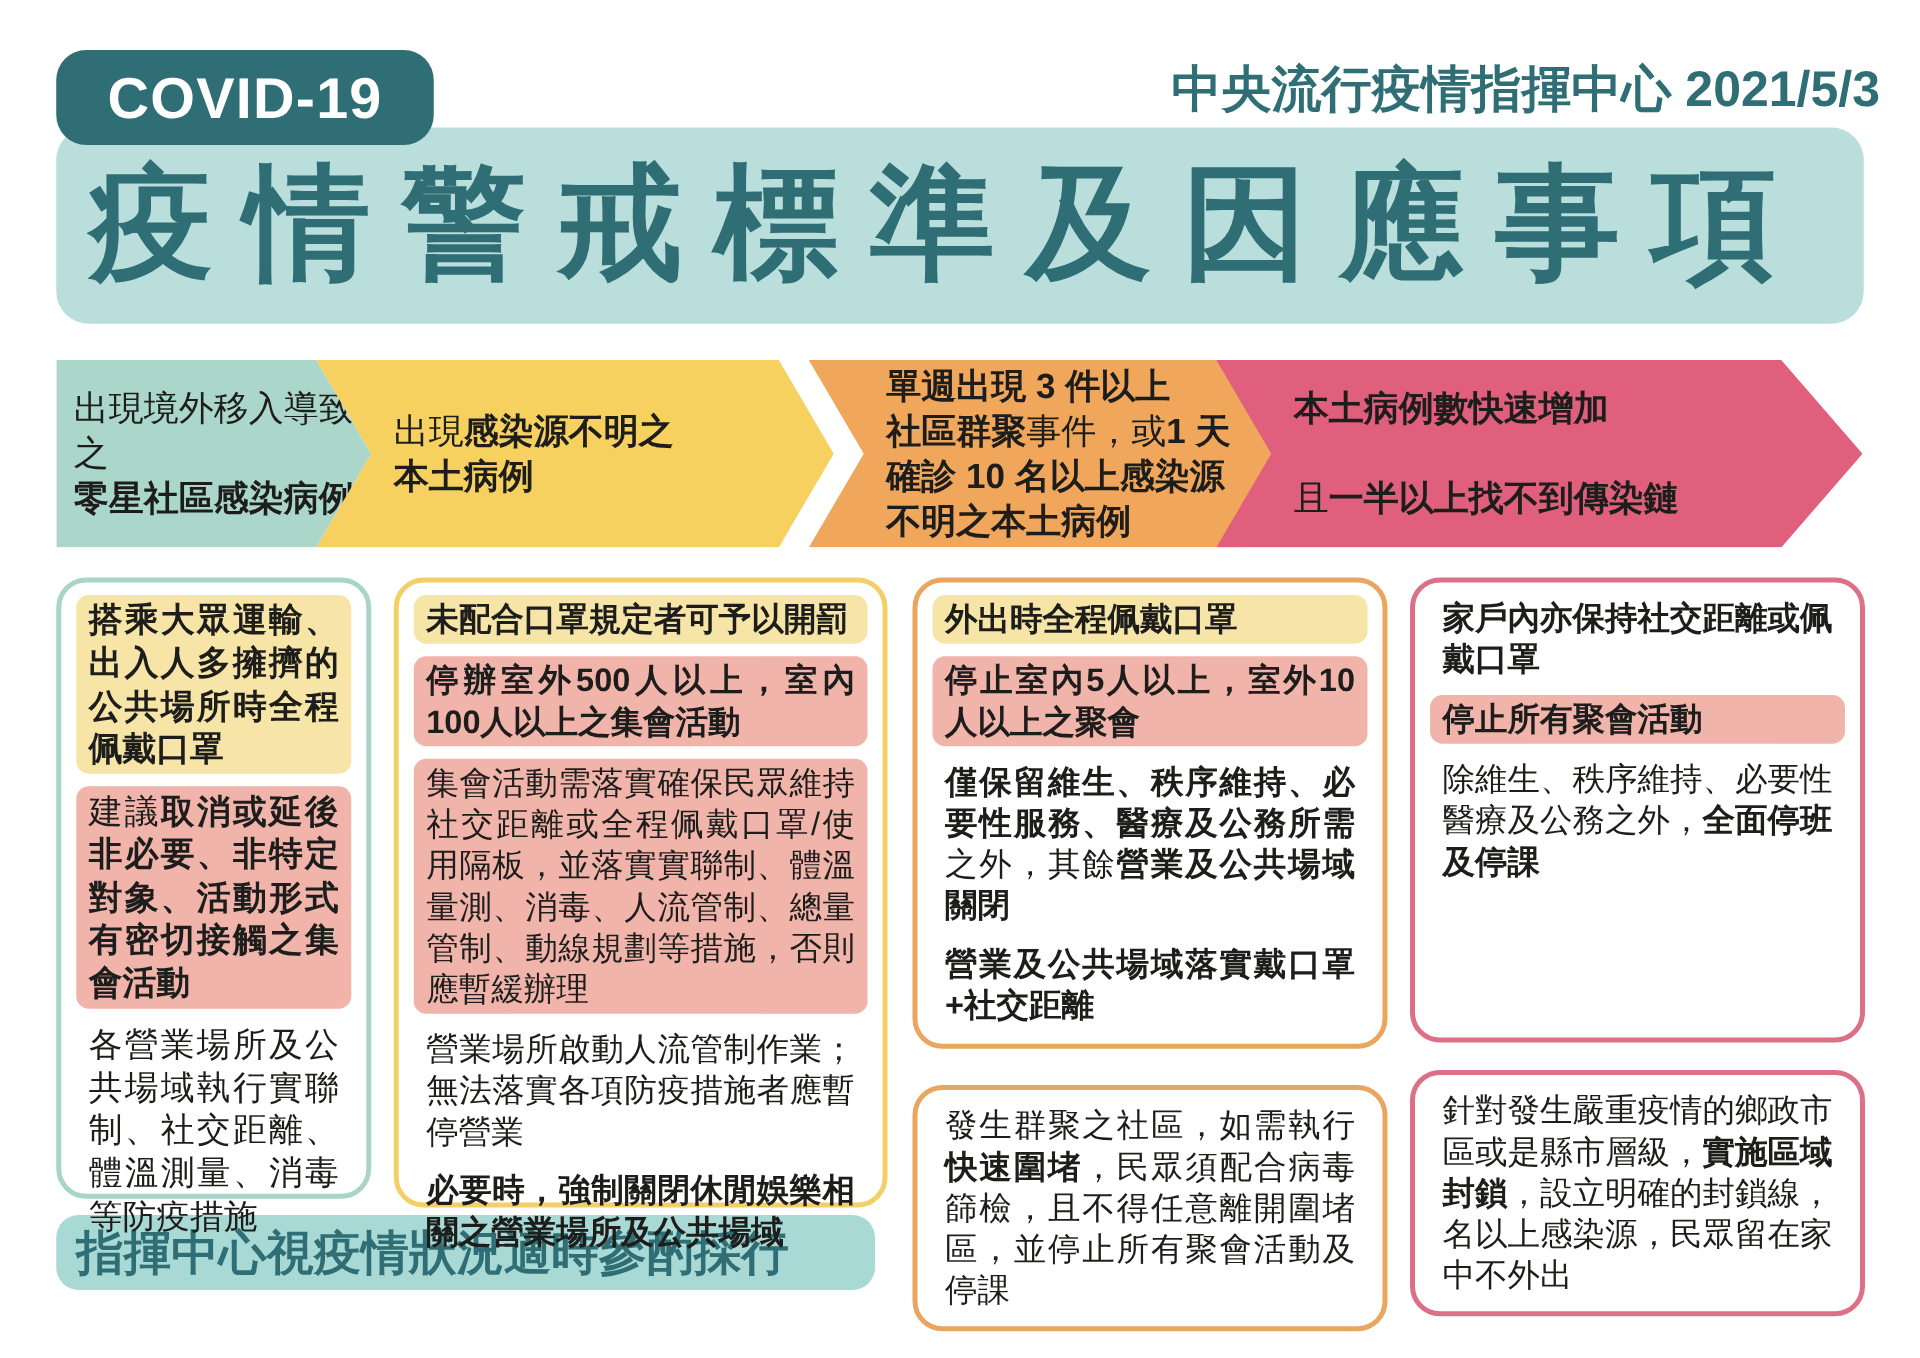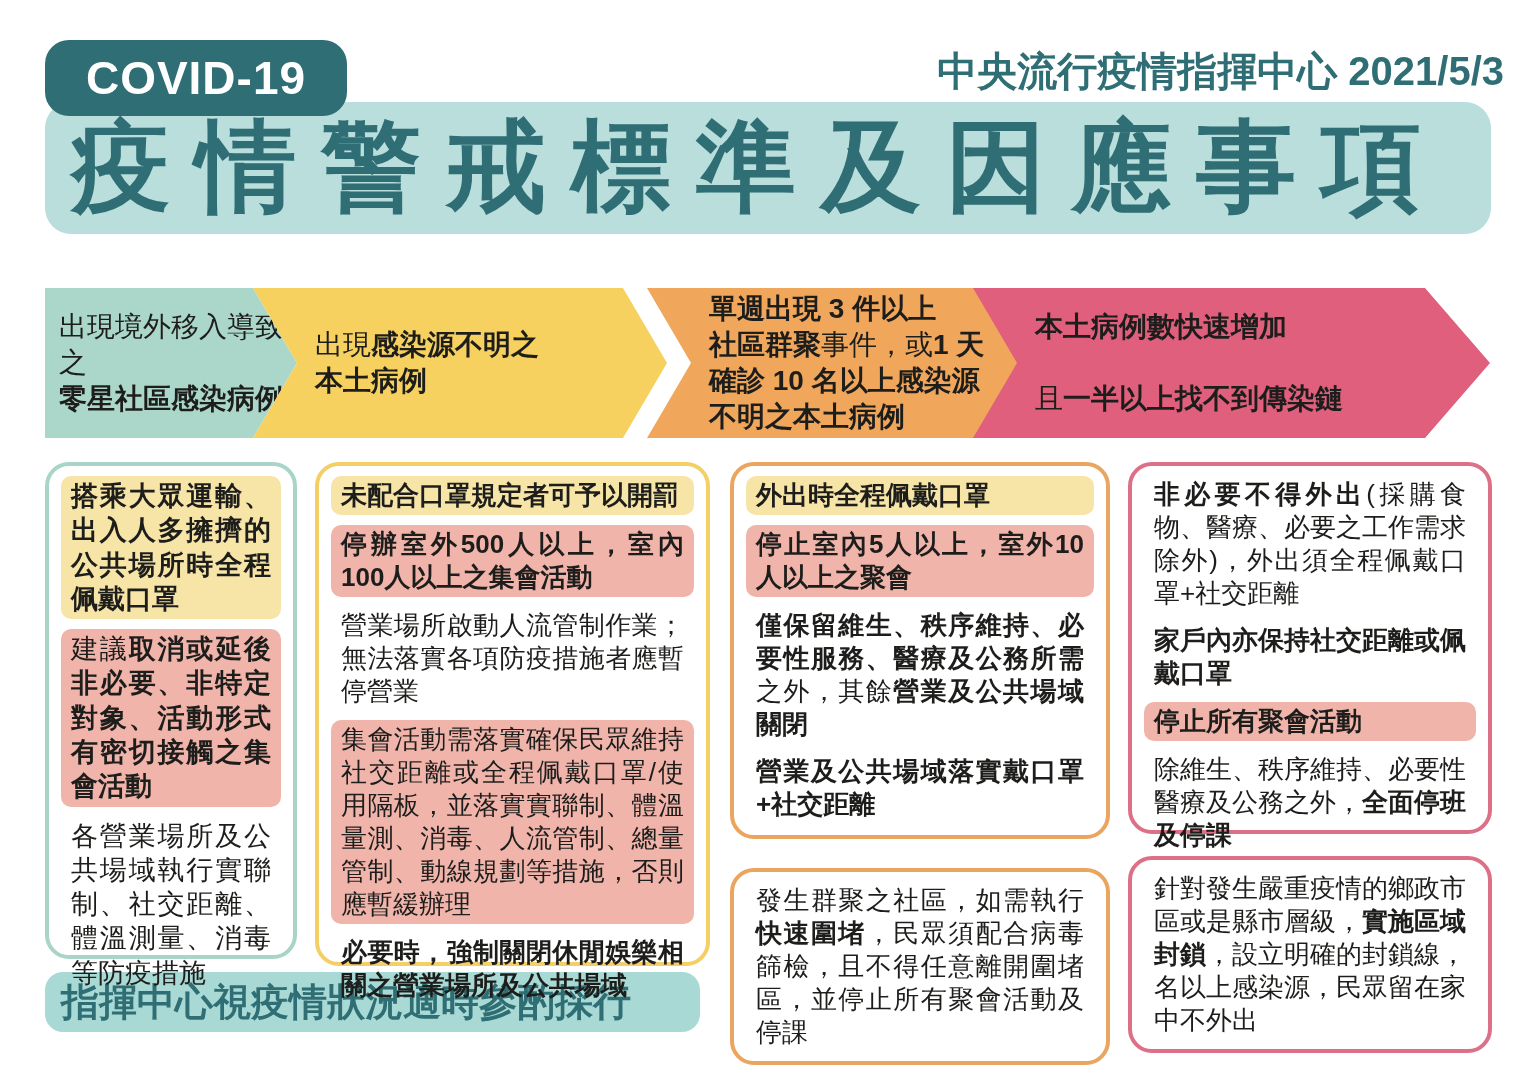--- a/index.html
+++ b/index.html
@@ -15,21 +15,21 @@
     position:absolute;left:45px;top:40px;width:302px;height:76px;z-index:3;
     background:var(--dark-teal,#2e6e74);border-radius:24px;
     color:#fff;font-weight:800;font-size:46px;letter-spacing:1px;
     display:flex;align-items:center;justify-content:center;
   }
   .org-date{
     position:absolute;top:44px;right:32px;z-index:2;
     font-size:40px;font-weight:800;color:var(--dark-teal,#2e6e74);white-space:nowrap;
   }
   .title-band{
-    position:absolute;left:45px;top:102px;width:1446px;height:132px;z-index:1;
+    position:absolute;left:45px;top:102px;width:1446px;height:157px;z-index:1;
     background:var(--band-teal,#b9dedc);border-radius:26px;
     display:flex;align-items:center;
   }
   .page-title{
     font-weight:800;font-size:100px;letter-spacing:25px;white-space:nowrap;
     color:var(--dark-teal,#2e6e74);padding-left:26px;
   }
 
   
   .arrow{
@@ -111,35 +111,34 @@
   </div>
 
   <div class="col-box b-teal box-l1">
       <div class="block hl-yellow"><b>搭乘大眾運輸、出入人多擁擠的公共場所時全程佩戴口罩</b></div>
       <div class="block hl-pink"><span>建議</span><b>取消或延後非必要、非特定對象、活動形式有密切接觸之集會活動</b></div>
       <div class="block text-block"><span>各營業場所及公共場域執行實聯制、社交距離、體溫測量、消毒等防疫措施</span></div>
     </div>
   <div class="col-box b-yellow box-l2">
       <div class="block hl-yellow"><b>未配合口罩規定者可予以開罰</b></div>
       <div class="block hl-pink"><b>停辦室外500人以上，室內100人以上之集會活動</b></div>
+      <div class="block hl-pink"><span>集會活動需落實確保民眾維持社交距離或全程佩戴口罩/使用隔板，並落實實聯制、體溫量測、消毒、人流管制、總量管制、動線規劃等措施，否則應暫緩辦理</span></div>
       <div class="block text-block"><span>營業場所啟動人流管制作業；無法落實各項防疫措施者應暫停營業</span></div>
-      <div class="block hl-pink"><span>集會活動需落實確保民眾維持社交距離或全程佩戴口罩/使用隔板，並落實實聯制、體溫量測、消毒、人流管制、總量管制、動線規劃等措施，否則應暫緩辦理</span></div>
       <div class="block text-block"><b>必要時，強制關閉休閒娛樂相關之營業場所及公共場域</b></div>
     </div>
   <div class="col-box b-orange box-l3a">
       <div class="block hl-yellow"><b>外出時全程佩戴口罩</b></div>
       <div class="block hl-pink"><b>停止室內5人以上，室外10人以上之聚會</b></div>
       <div class="block text-block"><b>僅保留維生、秩序維持、必要性服務、醫療及公務所需</b><span>之外，其餘</span><b>營業及公共場域關閉</b></div>
       <div class="block text-block"><b>營業及公共場域落實戴口罩+社交距離</b></div>
     </div>
   <div class="col-box b-orange box-l3b">
       <div class="block text-block"><span>發生群聚之社區，如需執行</span><b>快速圍堵</b><span>，民眾須配合病毒篩檢，且不得任意離開圍堵區，並停止所有聚會活動及停課</span></div>
     </div>
   <div class="col-box b-pink box-l4a">
-      <div class="block text-block"><b>非必要不得外出</b><span>(採購食物、醫療、必要之工作需求除外)，外出須全程佩戴口罩+社交距離</span></div>
       <div class="block text-block"><b>家戶內亦保持社交距離或佩戴口罩</b></div>
       <div class="block hl-pink"><b>停止所有聚會活動</b></div>
       <div class="block text-block"><span>除維生、秩序維持、必要性醫療及公務之外，</span><b>全面停班及停課</b></div>
     </div>
   <div class="col-box b-pink box-l4b">
       <div class="block text-block"><span>針對發生嚴重疫情的鄉政市區或是縣市層級，</span><b>實施區域封鎖</b><span>，設立明確的封鎖線，名以上感染源，民眾留在家中不外出</span></div>
     </div>
 
   <div class="footer-bar">
     <span>指揮中心視疫情狀況適時參酌採行</span>

